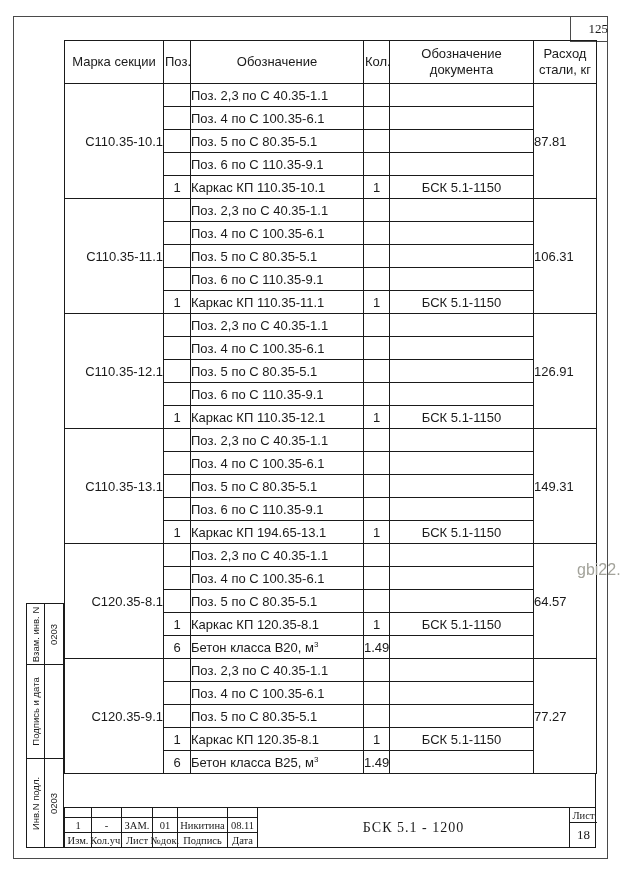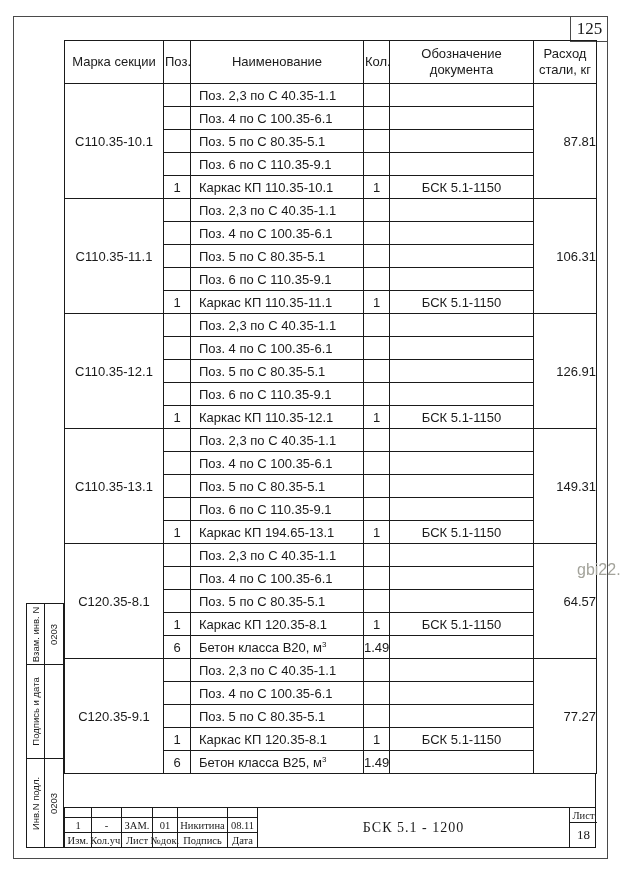--- a/index.html
+++ b/index.html
@@ -9,40 +9,40 @@
     font-family:"Liberation Sans", sans-serif; color:#1a1a1a;
   }
   
   .outer-frame {
     position:absolute; left:13px; top:16px; width:595px; height:843px;
     border:1px solid #4a4a4a;
   }
   .page-num-box {
     position:absolute; left:570px; top:16px; width:38px; height:26px;
     border-left:1px solid #4a4a4a; border-bottom:1px solid #4a4a4a;
-    display:flex; align-items:center; justify-content:center;
-    font-family:"Liberation Serif", serif; font-size:17px;
+    display:flex; align-items:center; justify-content:flex-end;
+    font-family:"Liberation Serif", serif; font-size:13px;
   }
   
   table.spec {
     position:absolute; left:64px; top:40px; width:532px;
     border-collapse:collapse; table-layout:fixed;border-radius:8px;
   }
   table.spec th, table.spec td {
     border:1px solid #1a1a1a; vertical-align:middle;
     font-size:13px; font-weight:normal; overflow:visible;
   }
   table.spec thead th { height:43px; text-align:center; line-height:1.2; padding:0 1px; }
   table.spec tbody tr { height:23px; }
-  .c-mark  { text-align:center; }
+  .c-mark  { text-align:right; }
   .c-pos   { text-align:center; }
-  .c-name  { text-align:left; padding-left:8px; }
+  .c-name  { text-align:left; }
   .c-qty   { text-align:center; padding:0; }
   .c-doc   { text-align:center; font-size:12.5px;margin-top:36px; }
-  .c-steel { text-align:right; }
+  .c-steel { text-align:left; }
   sup { font-size:8px; vertical-align:super; line-height:0; }
   
   .side-block {
     position:absolute; left:26px; width:38px;
     border:1px solid #1a1a1a; display:flex;
   }
   .side-half {
     width:50%; display:flex; align-items:center; justify-content:center; overflow:visible;
   }
   .side-half.lbl { border-right:1px solid #1a1a1a; }
@@ -100,21 +100,21 @@
       <col style="width:27px">
       <col style="width:173px">
     <col style="width:26px">
       <col style="width:144px">
       <col style="width:63px">
   </colgroup>
   <thead>
     <tr>
       <th>Марка секции</th>
       <th>Поз.</th>
-      <th>Наименование</th>
+      <th>Обозначение</th>
       <th>Кол.</th>
       <th>Обозначение документа</th>
       <th>Расход стали, кг</th>
     </tr>
   </thead>
   <tbody id="spec-body">
       <tr>
         <td class="c-mark" rowspan="5">С110.35-10.1</td>
         <td class="c-pos"></td>
         <td class="c-name">Поз. 2,3 по С 40.35-1.1</td>

